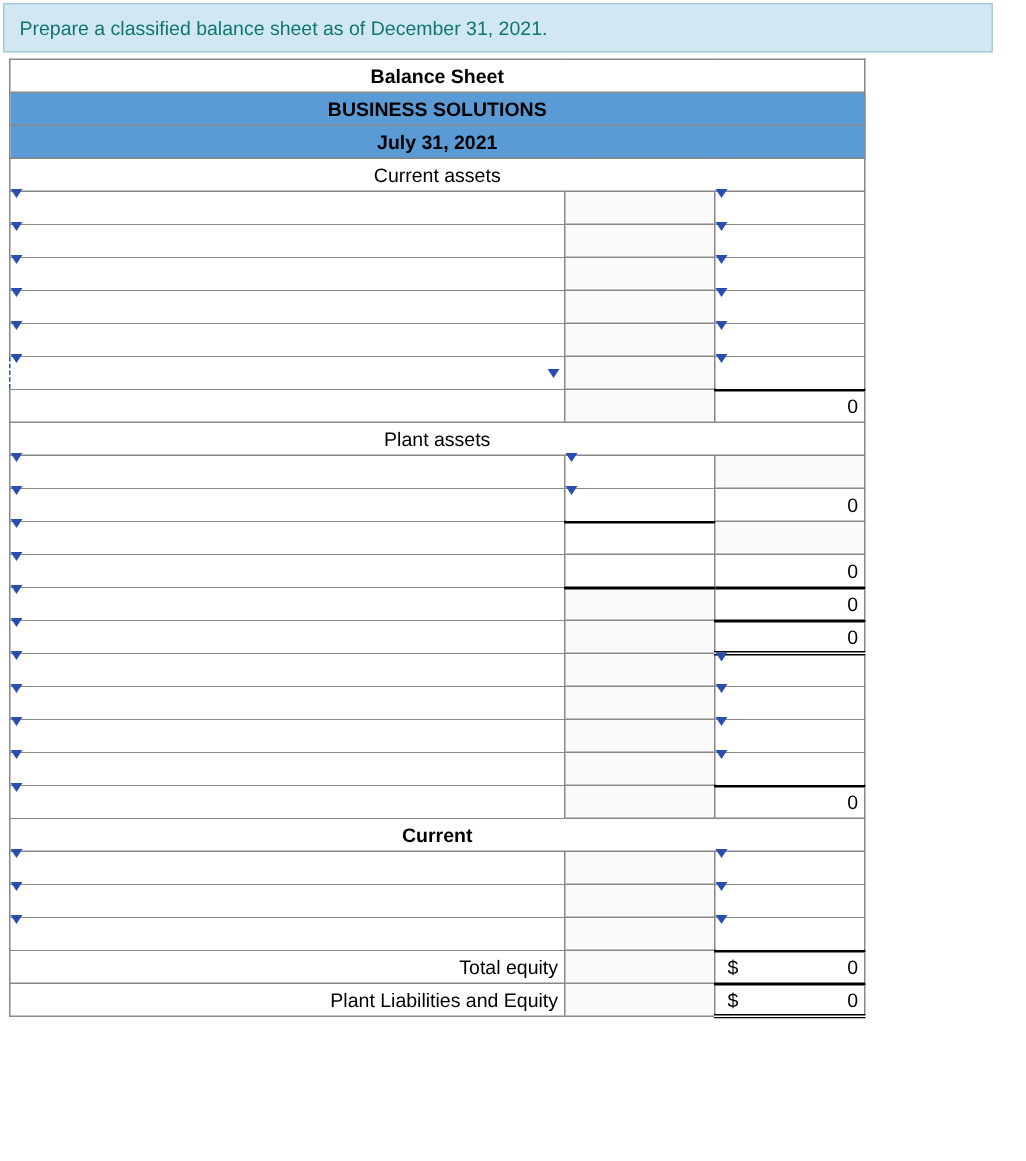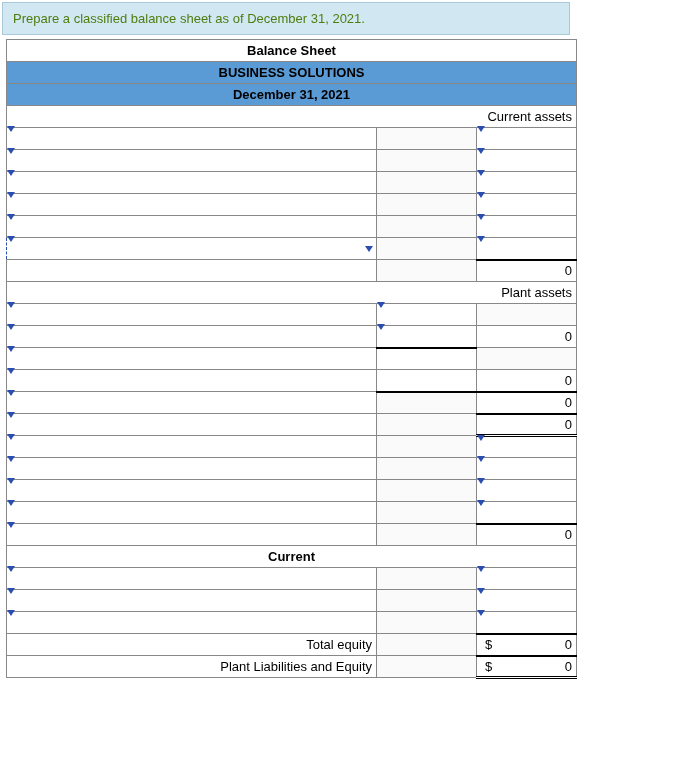--- a/index.html
+++ b/index.html
@@ -7,24 +7,24 @@
     padding: 0;
     font-family: Arial, Helvetica, sans-serif;
     font-size: 13px;
     color: #000;
     background: #fff;
   }
   .instruction {
     background: #d1e8f2;
     border: 1px solid #a7c9d8;
     padding: 8px 10px;
-    width: 568px;
+    width: 660px;
     box-sizing: border-box;
     margin: 2px;
-    color: #4d7c0f;
+    color: #0f766e;
   }
   table.sheet {
     border-collapse: collapse;
     width: 570px;
     margin-left: 6px;
     margin-top: 4px;
     table-layout: fixed;
   }
   table.sheet td {
     border: 1px solid #888;
@@ -40,21 +40,21 @@
     background: #5b9bd5;
     font-weight: bold;
     text-align: center;
   }
   .hdr-white {
     background: #fff;
     font-weight: bold;
     text-align: center;
   }
   .section-label {
-    text-align: right;
+    text-align: center;
     padding-left: 4px;
   }
   .section-label-indent {
     text-align: right;
     padding-left: 14px;
   }
   .dd {
     position: relative;
     background: #fff;
   }
@@ -120,21 +120,21 @@
     </colgroup>
 
   <tbody>
       <tr>
         <td colspan="3" class="hdr-white">Balance Sheet</td>
       </tr>
   <tr>
         <td colspan="3" class="hdr-blue">BUSINESS SOLUTIONS</td>
       </tr>
   <tr>
-        <td colspan="3" class="hdr-blue">December 31, 2021</td>
+        <td colspan="3" class="hdr-blue">July 31, 2021</td>
       </tr>
 
   <tr>
         <td colspan="3" class="section-label">Current assets</td>
       </tr>
 
   <tr>
         <td class="dd" contenteditable="true" style=""></td>
         <td class="blank-grey"></td>
         <td class="dd" contenteditable="true" style=""></td>

